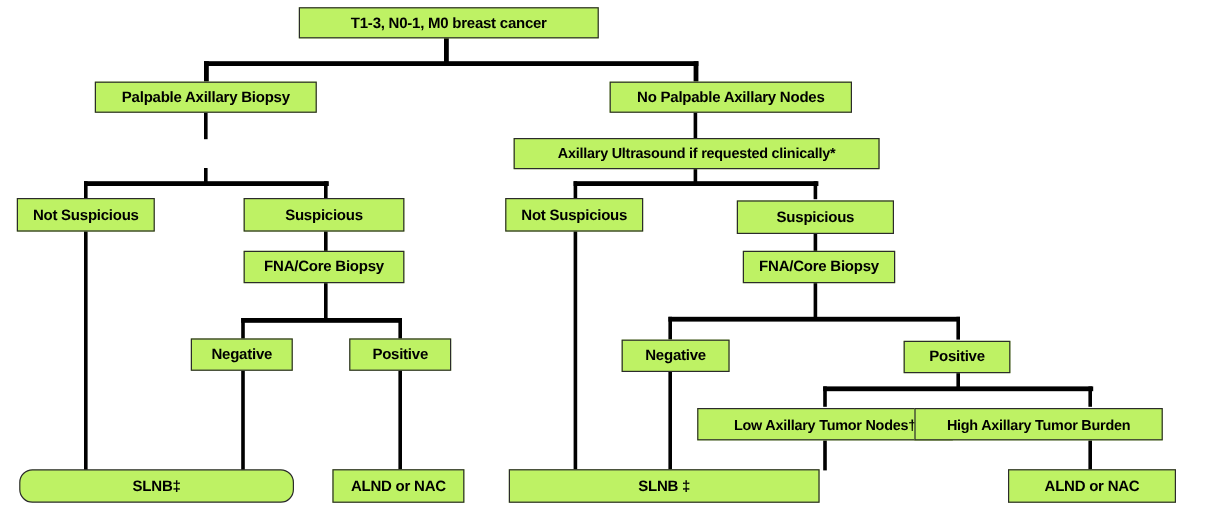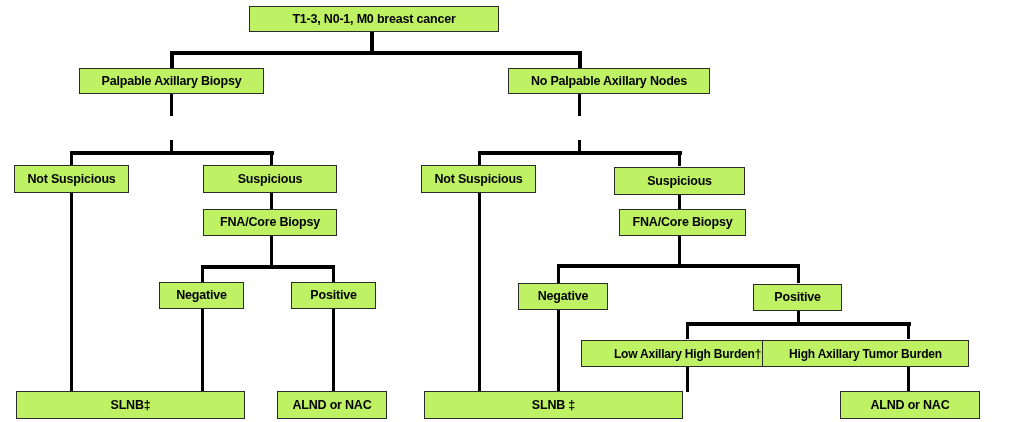--- a/index.html
+++ b/index.html
@@ -108,38 +108,39 @@
   <div class="node" style="left:14px; top:165px; width:115px; height:28px;">Not Suspicious</div>
 
   <div class="node" style="left:203px; top:165px; width:134px; height:28px;">Suspicious</div>
 
   <div class="node" style="left:203px; top:209px; width:134px; height:27px;">FNA/Core Biopsy</div>
 
   <div class="node" style="left:159px; top:282px; width:85px; height:27px;">Negative</div>
 
   <div class="node" style="left:291px; top:282px; width:85px; height:27px;">Positive</div>
 
-  <div class="node" style="left:16px; top:391px; width:229px; height:28px;">SLNB‡</div>
+  <div class="node" style="left:16px; top:391px; width:229px; height:28px;border-radius:11px;">SLNB‡</div>
 
   <div class="node" style="left:277px; top:391px; width:110px; height:28px;">ALND or NAC</div>
 
   <div class="node" style="left:481px; top:68px; width:202px; height:26px;margin-left:27px;">No Palpable Axillary Nodes</div>
 
+  <div class="node sm" style="left:428px; top:115px; width:305px; height:26px;">Axillary Ultrasound if requested clinically*</div>
 
   <div class="node" style="left:421px; top:165px; width:115px; height:28px;">Not Suspicious</div>
 
   <div class="node" style="left:614px; top:167px; width:131px; height:28px;">Suspicious</div>
 
   <div class="node" style="left:619px; top:209px; width:127px; height:27px;">FNA/Core Biopsy</div>
 
   <div class="node" style="left:518px; top:283px; width:90px; height:27px;">Negative</div>
 
   <div class="node" style="left:753px; top:284px; width:89px; height:27px;">Positive</div>
 
-  <div class="node sm" style="left:581px; top:340px; width:213px; height:27px;">Low Axillary High Burden†</div>
+  <div class="node sm" style="left:581px; top:340px; width:213px; height:27px;">Low Axillary Tumor Nodes†</div>
 
   <div class="node sm" style="left:762px; top:340px; width:207px; height:27px;">High Axillary Tumor Burden</div>
 
   <div class="node" style="left:424px; top:391px; width:259px; height:28px;">SLNB ‡</div>
 
   <div class="node" style="left:840px; top:391px; width:140px; height:28px;">ALND or NAC</div>
 
 </div>
 
 </body></html>

